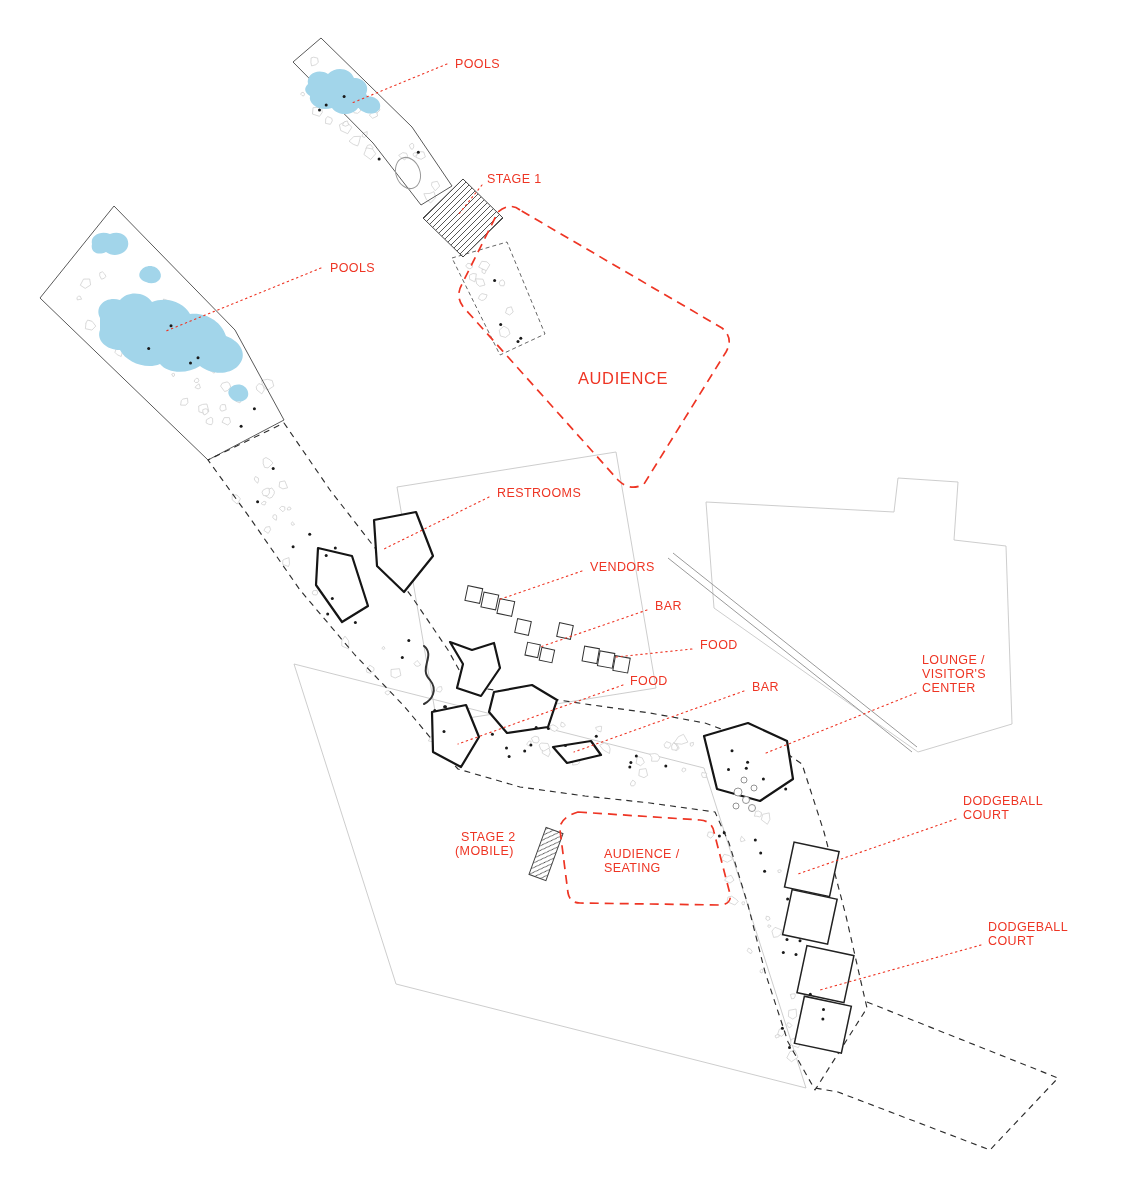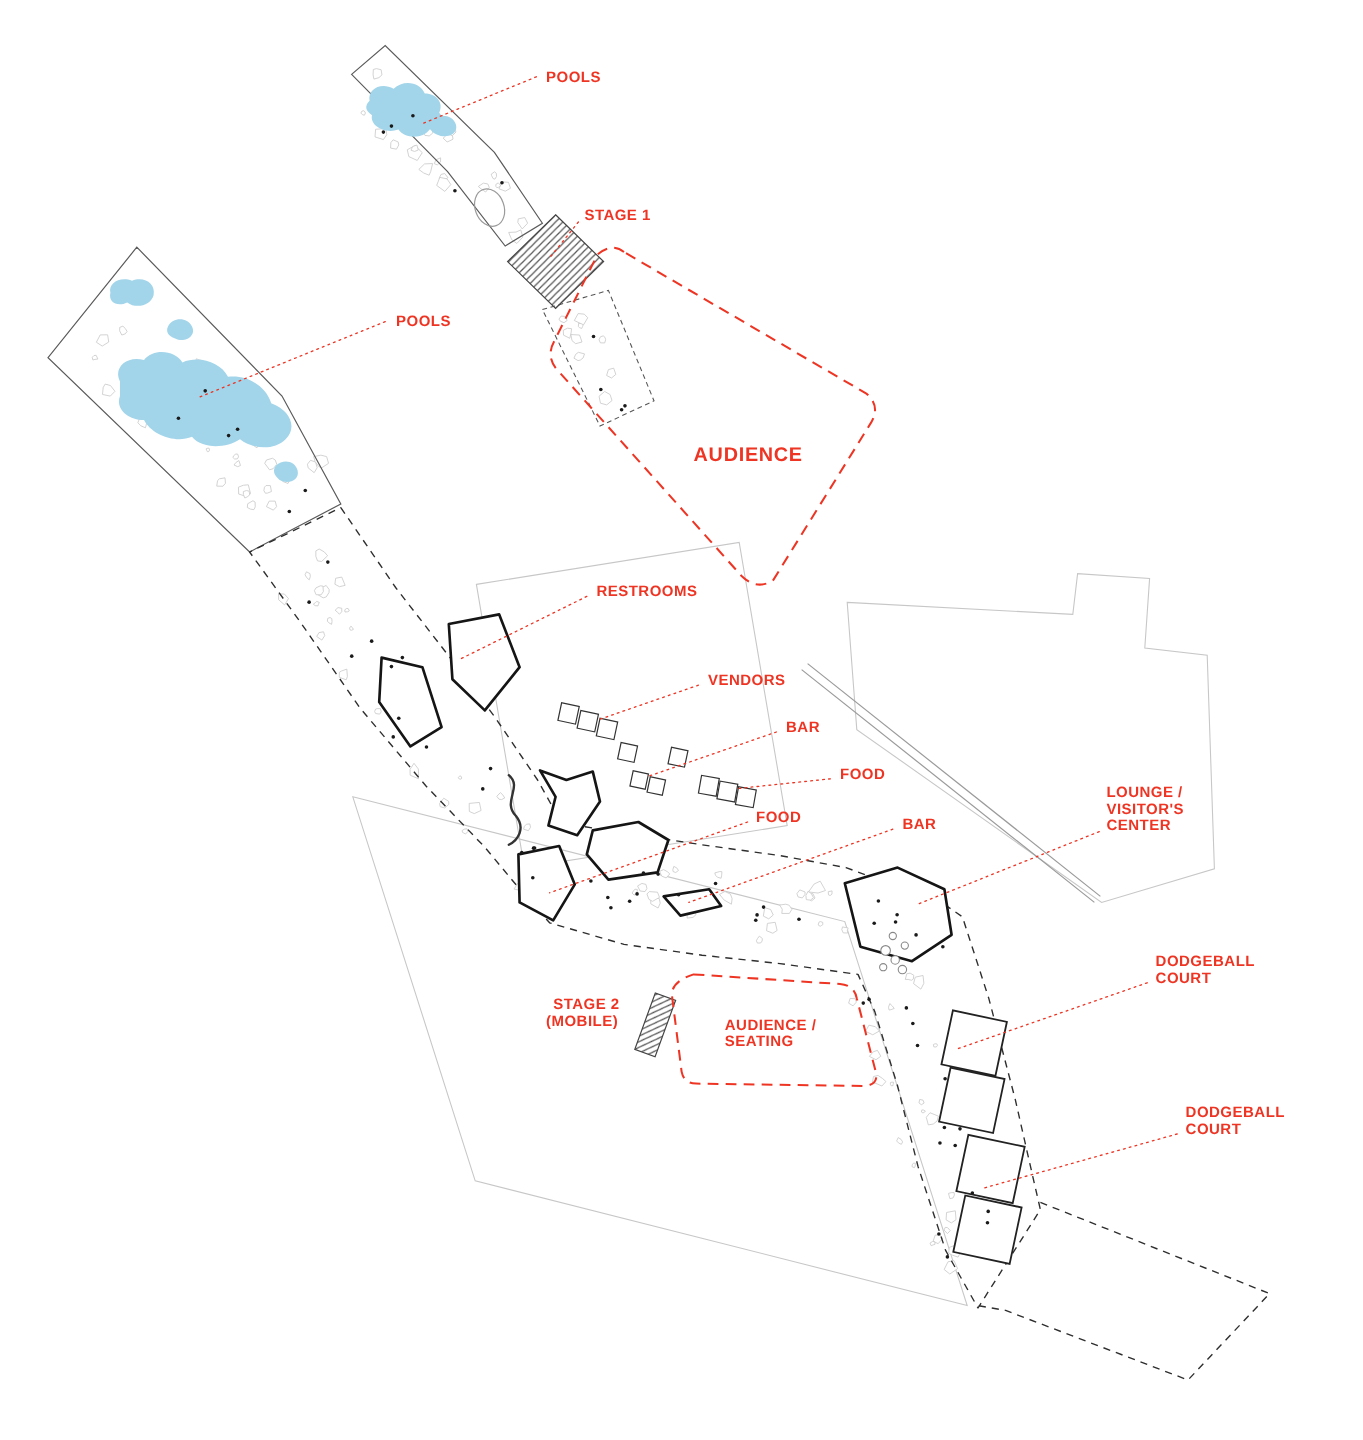--- a/index.html
+++ b/index.html
@@ -1,17 +1,17 @@
 <!DOCTYPE html>
 <html style="--label-red: #ee3524; --pool-blue: #a2d5ea; --outline-dark: #2e2e2e; --outline-faint: #c7c7c7;"><head>
 <meta charset="utf-8">
 <style>
   html,body{margin:0;padding:0;background:#ffffff;}
   .stage{position:relative;width:1136px;height:1200px;background:#fff;overflow:hidden;
-         font-family:"Liberation Sans", sans-serif;font-weight:bold;}
+         font-family:"Liberation Sans", sans-serif;}
   .lbl{font-family:"Liberation Sans", sans-serif;font-size:12.5px;letter-spacing:.4px;
        fill:var(--label-red,#ee3524);}
   .lbl-big{font-size:16.5px;letter-spacing:.6px;}
   .leader{stroke:var(--label-red,#ee3524);stroke-width:1.1;stroke-dasharray:1.5 3.5;
           fill:none;stroke-linecap:round;}
   .red-dash{stroke:var(--label-red,#ee3524);stroke-width:1.7;stroke-dasharray:9 6;
             fill:none;stroke-linejoin:round;}
   .black-dash{stroke:#2e2e2e;stroke-width:1.15;stroke-dasharray:6 5;fill:none;stroke-linejoin:round;}
   .thin-dash{stroke:#555;stroke-width:.9;stroke-dasharray:4 3;fill:none;}
   .strip{stroke:#5a5a5a;stroke-width:1;fill:none;}

